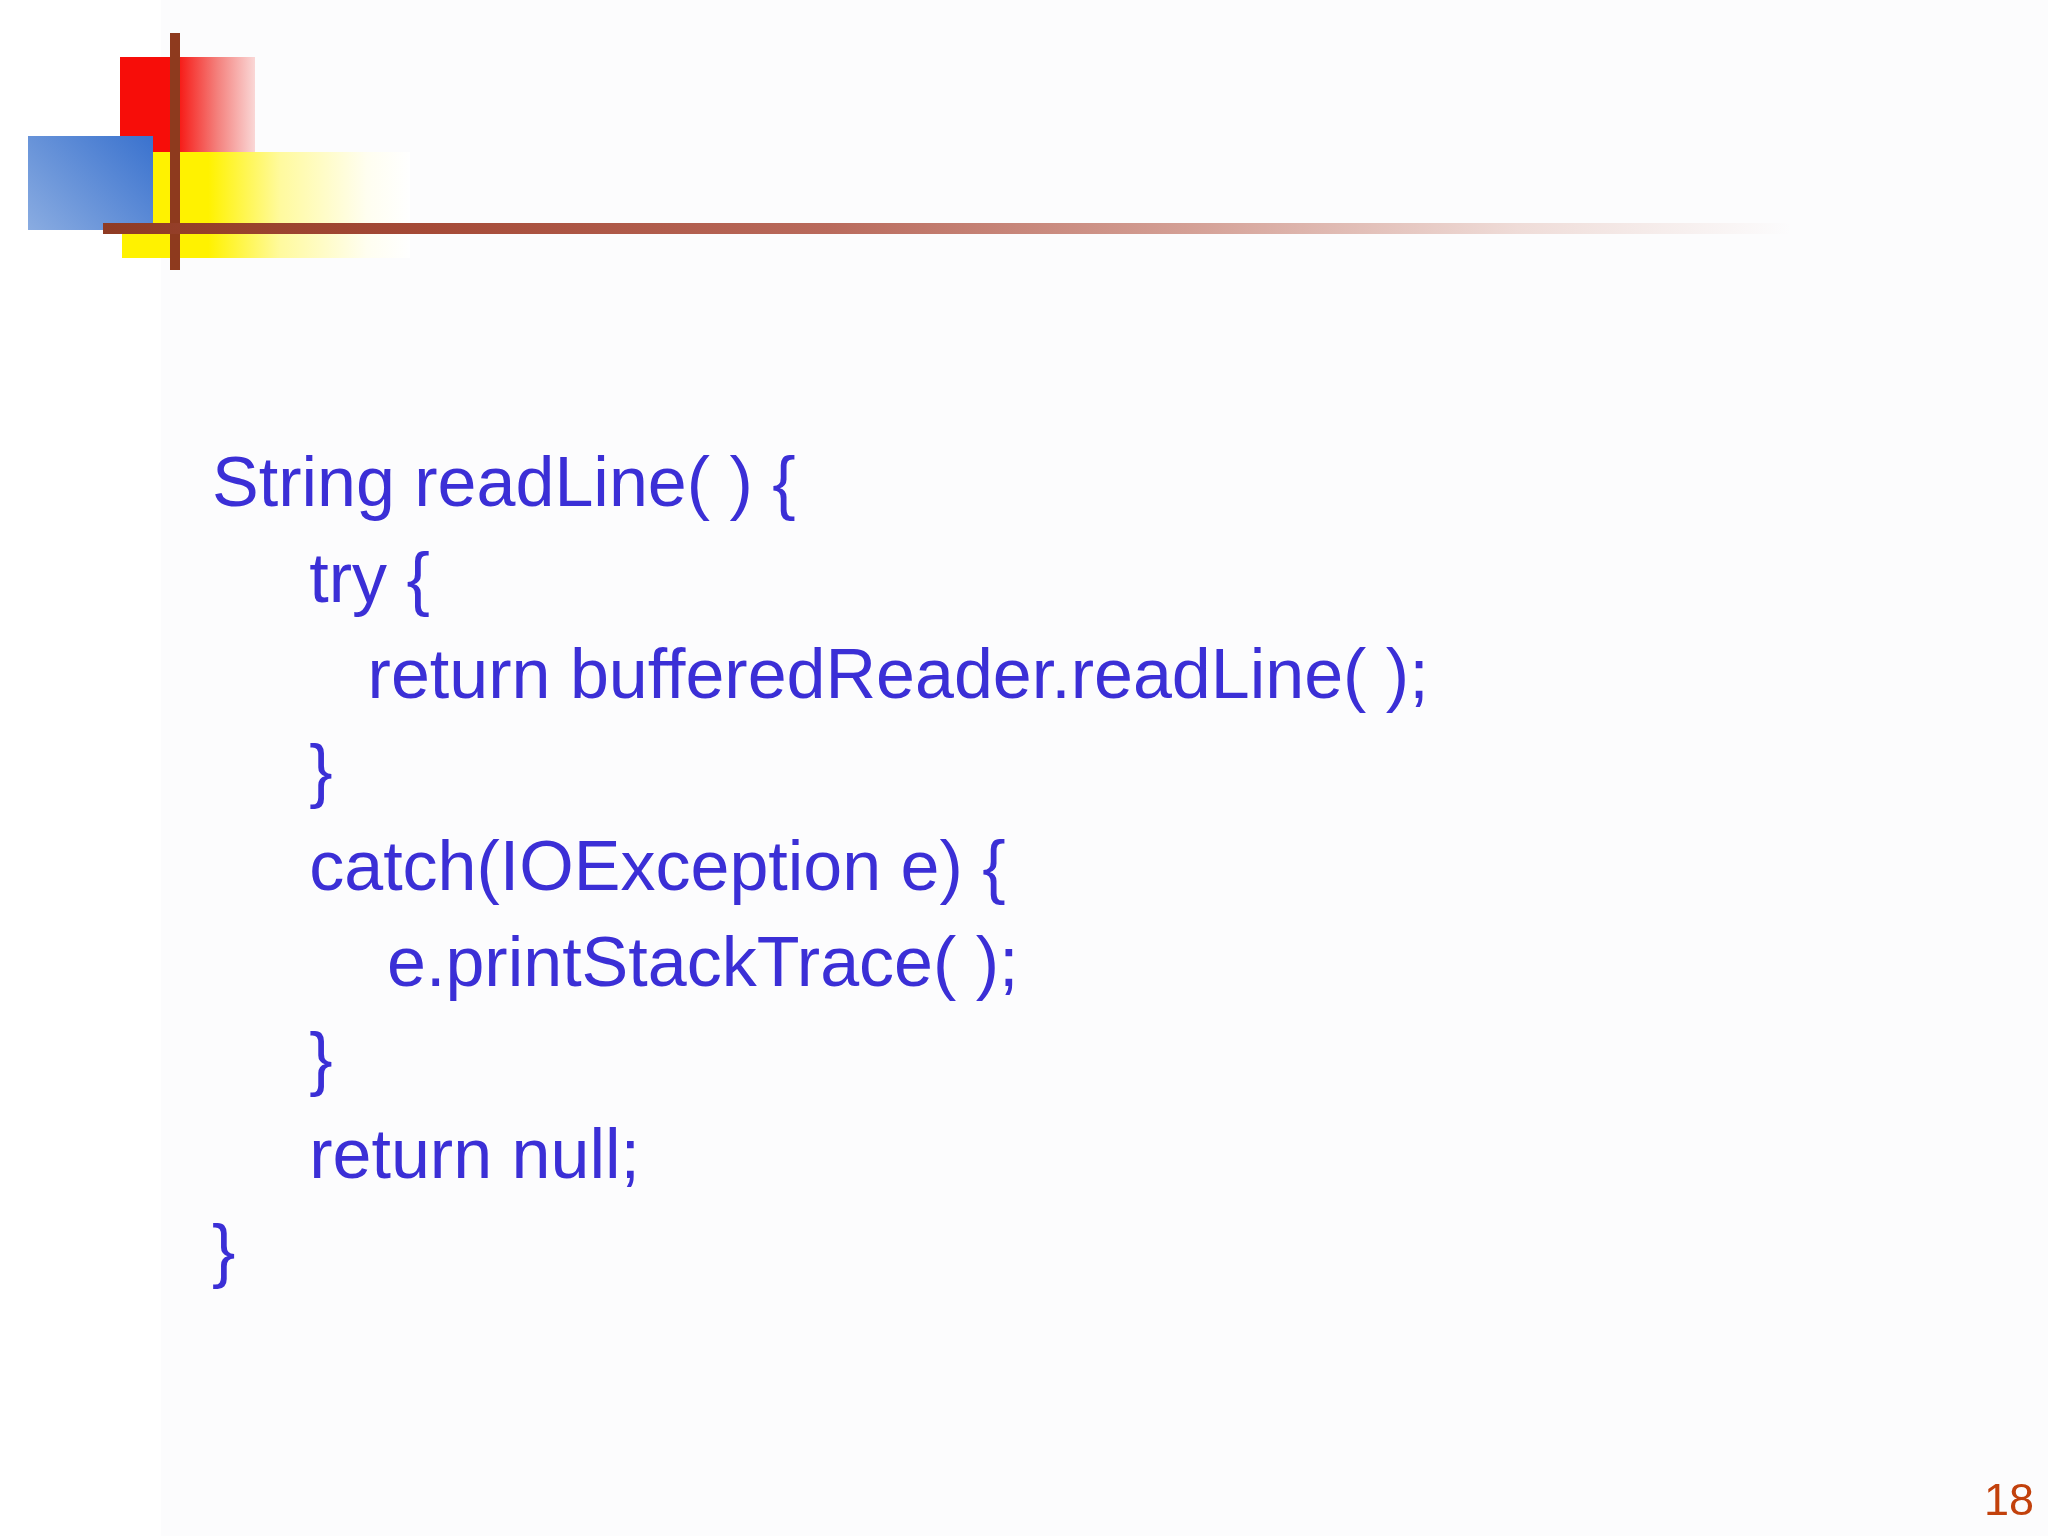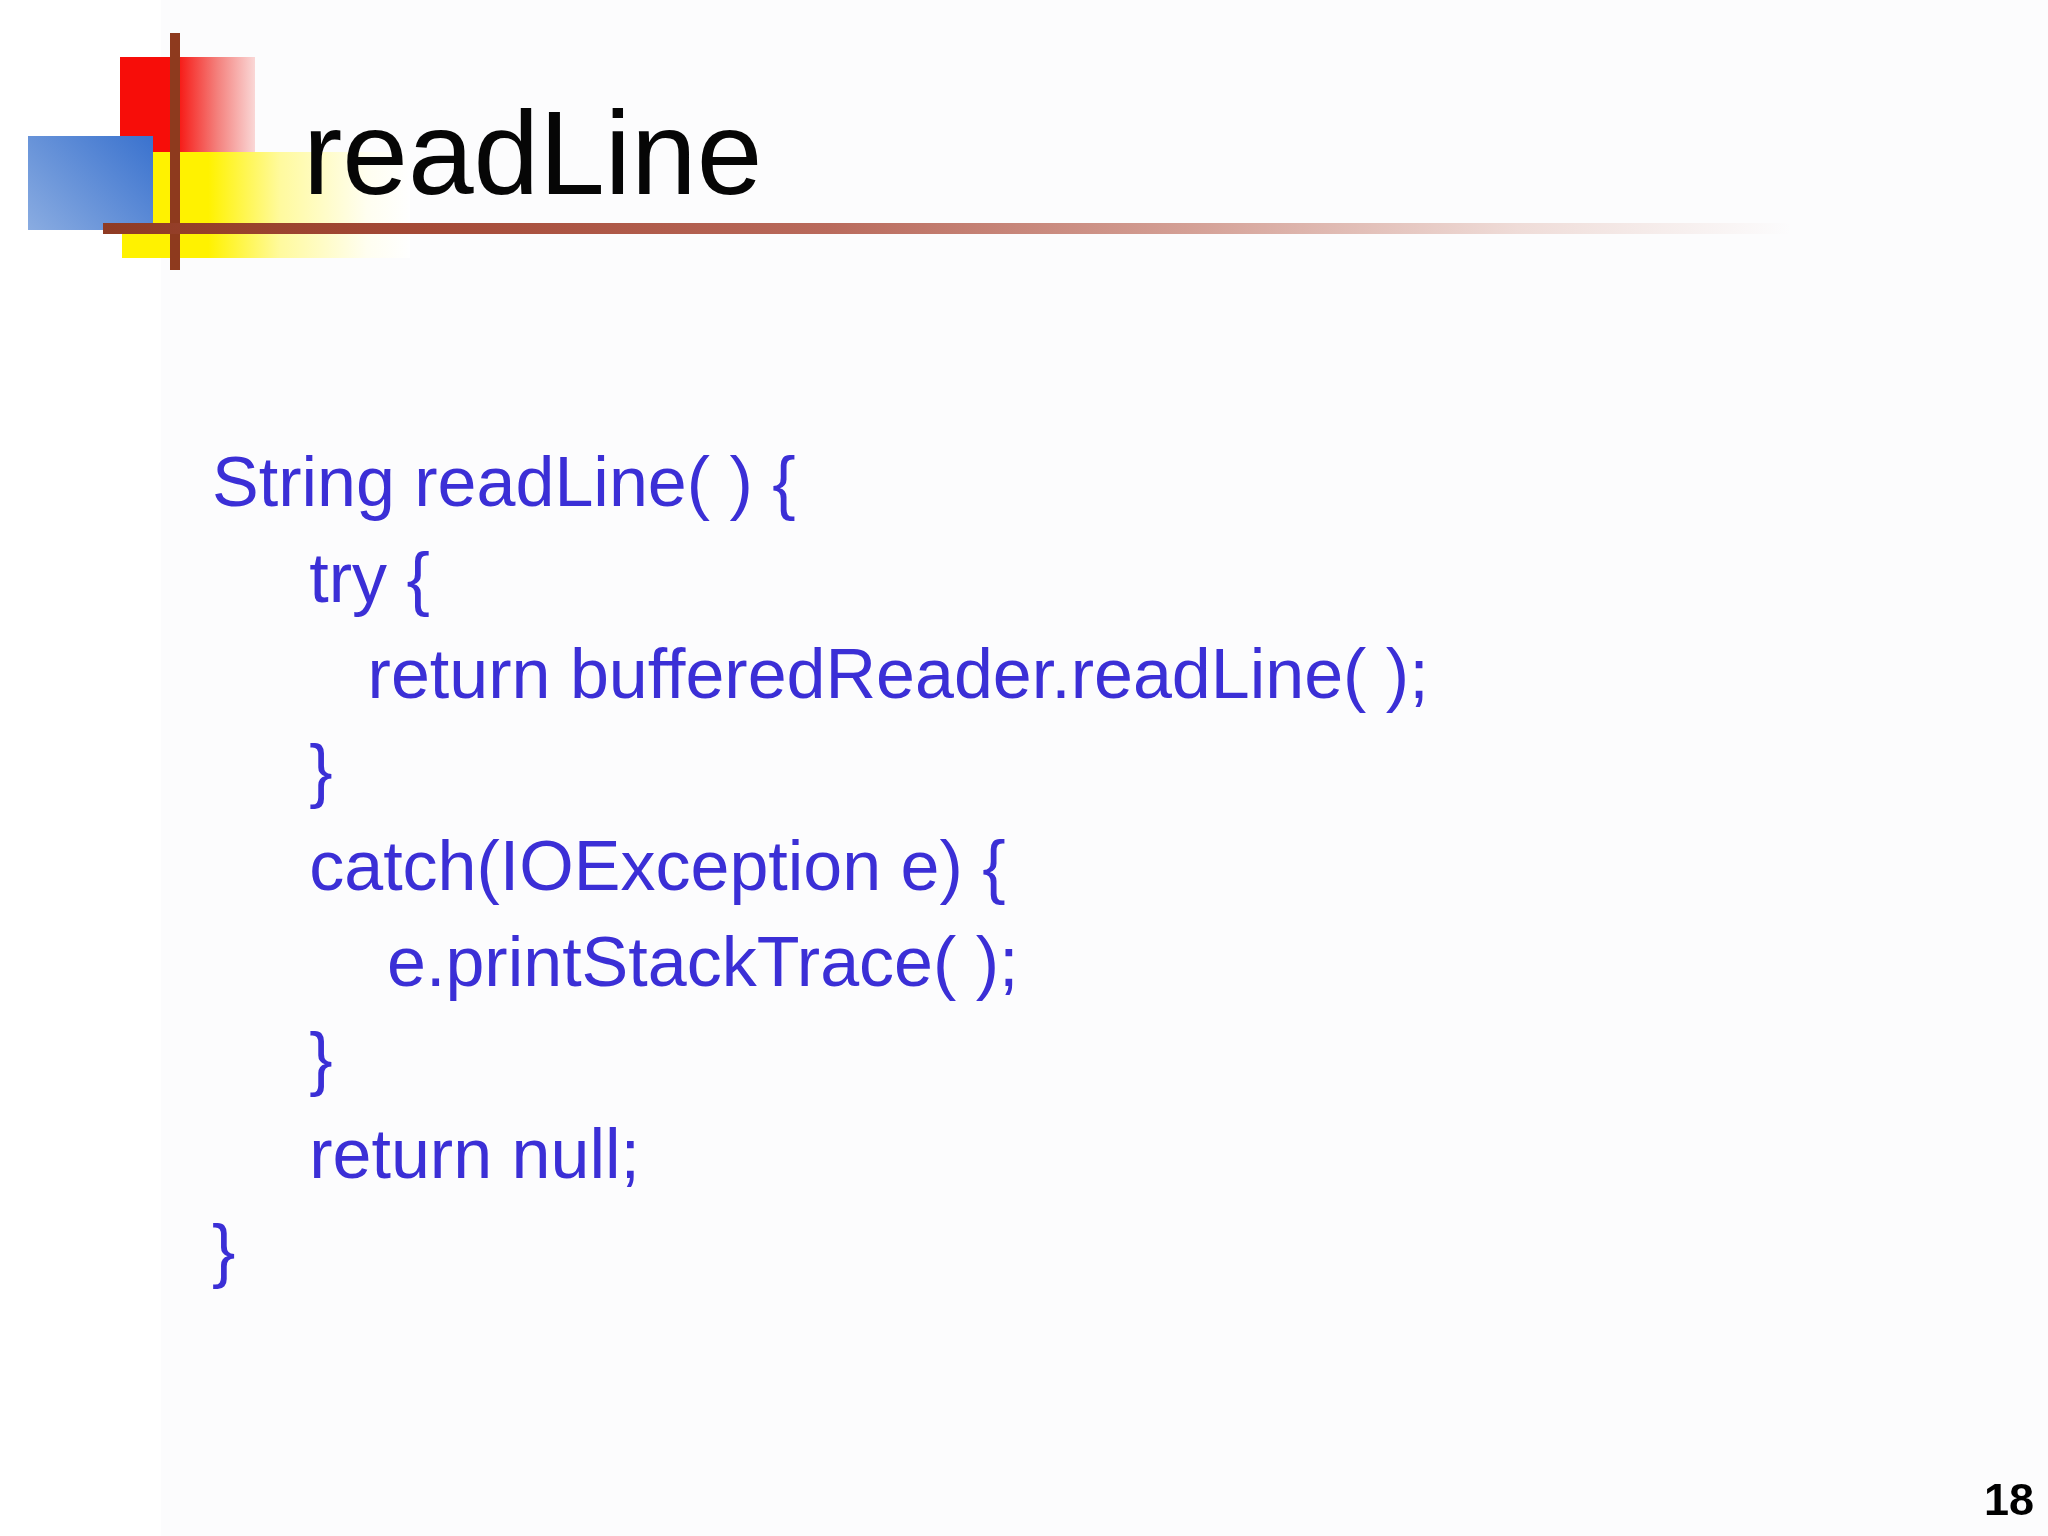--- a/index.html
+++ b/index.html
@@ -66,36 +66,34 @@
     white-space: pre;
   }
   .code-line {
     white-space: pre;
   }
   .page-number {
     position: absolute;
     left: 1984px; top: 1477px;
     font-size: 45px;
     line-height: 1.0;
-    color: #000000;
-    font-weight: bold;
+    color: #c2410c;
   }
 </style>
 </head>
 <body>
 
 <div class="slide">
 
   <div class="content-tint"></div>
 
   <div class="deco-red"></div>
   <div class="deco-yellow"></div>
   <div class="deco-blue"></div>
   <div class="deco-vline"></div>
   <div class="deco-hline"></div>
 
-  <div class="slide-title">readLine</div>
 
   <div class="code-block"><div class="code-line">String readLine( ) {</div><div class="code-line">     try {</div><div class="code-line">        return bufferedReader.readLine( );</div><div class="code-line">     }</div><div class="code-line">     catch(IOException e) {</div><div class="code-line">         e.printStackTrace( );</div><div class="code-line">     }</div><div class="code-line">     return null;</div><div class="code-line">}</div></div>
 
   <div class="page-number">18</div>
 
 </div>
 
 </body></html>

